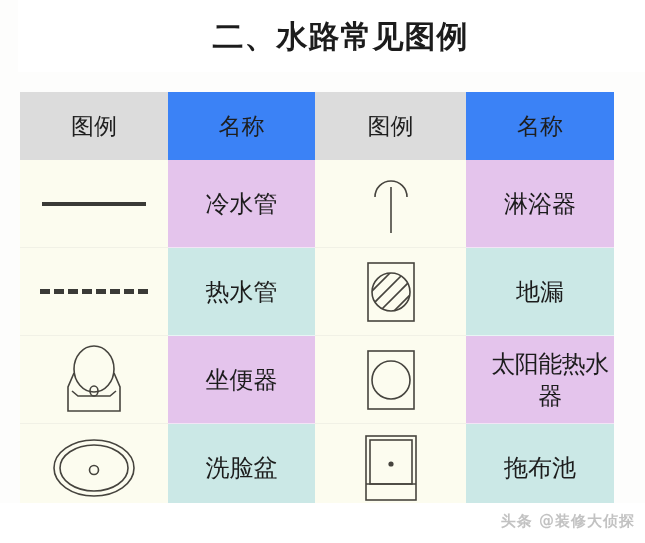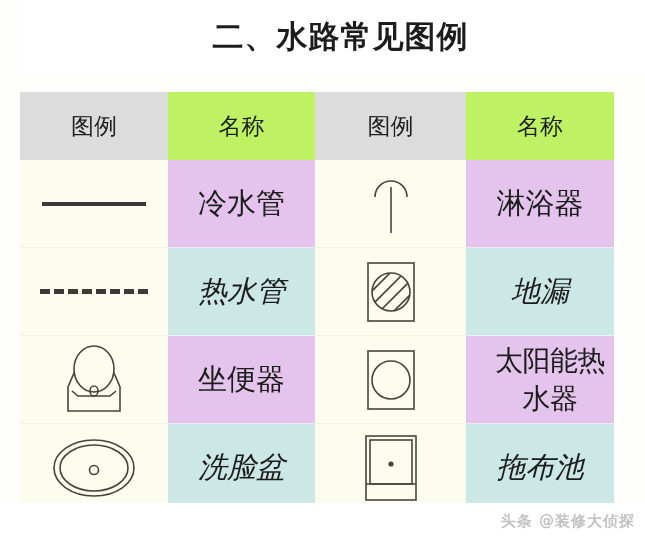--- a/index.html
+++ b/index.html
@@ -69,37 +69,37 @@
 
   
   tr.head-row th {
     height: 68px;
     background: #dcdcdc;
     font-size: 23px;
     font-weight: normal;
     color: #1e1e1e;
   }
   tr.head-row th.alt {
-    background: #bef264;
+    background: #3b82f6;
   }
 
   
   tr.body-row td {
     height: 87px;
   }
   td.sym {
     background: #fcfcef;
   }
   td.name {
-    font-size: 29px;
+    font-size: 24px;
     color: #1c1c1c;
   }
   td.name.purple { background: #e4c4ec; }
-  td.name.teal   { background: #cbe8e6; font-style: italic; }
-  td.name.small  { font-size: 28px; letter-spacing: -0.5px; padding-left: 20px; }
+  td.name.teal   { background: #cbe8e6; }
+  td.name.small  { font-size: 24px; letter-spacing: -0.5px; padding-left: 20px; }
 
   
   tr.body-row td.sym {
     border-bottom: 1px solid #f1f1e6;
   }
   tr.body-row:last-child td.sym {
     border-bottom: none;
   }
   tr.body-row td.name {
     border-bottom: 1px solid rgba(255,255,255,0.55);

